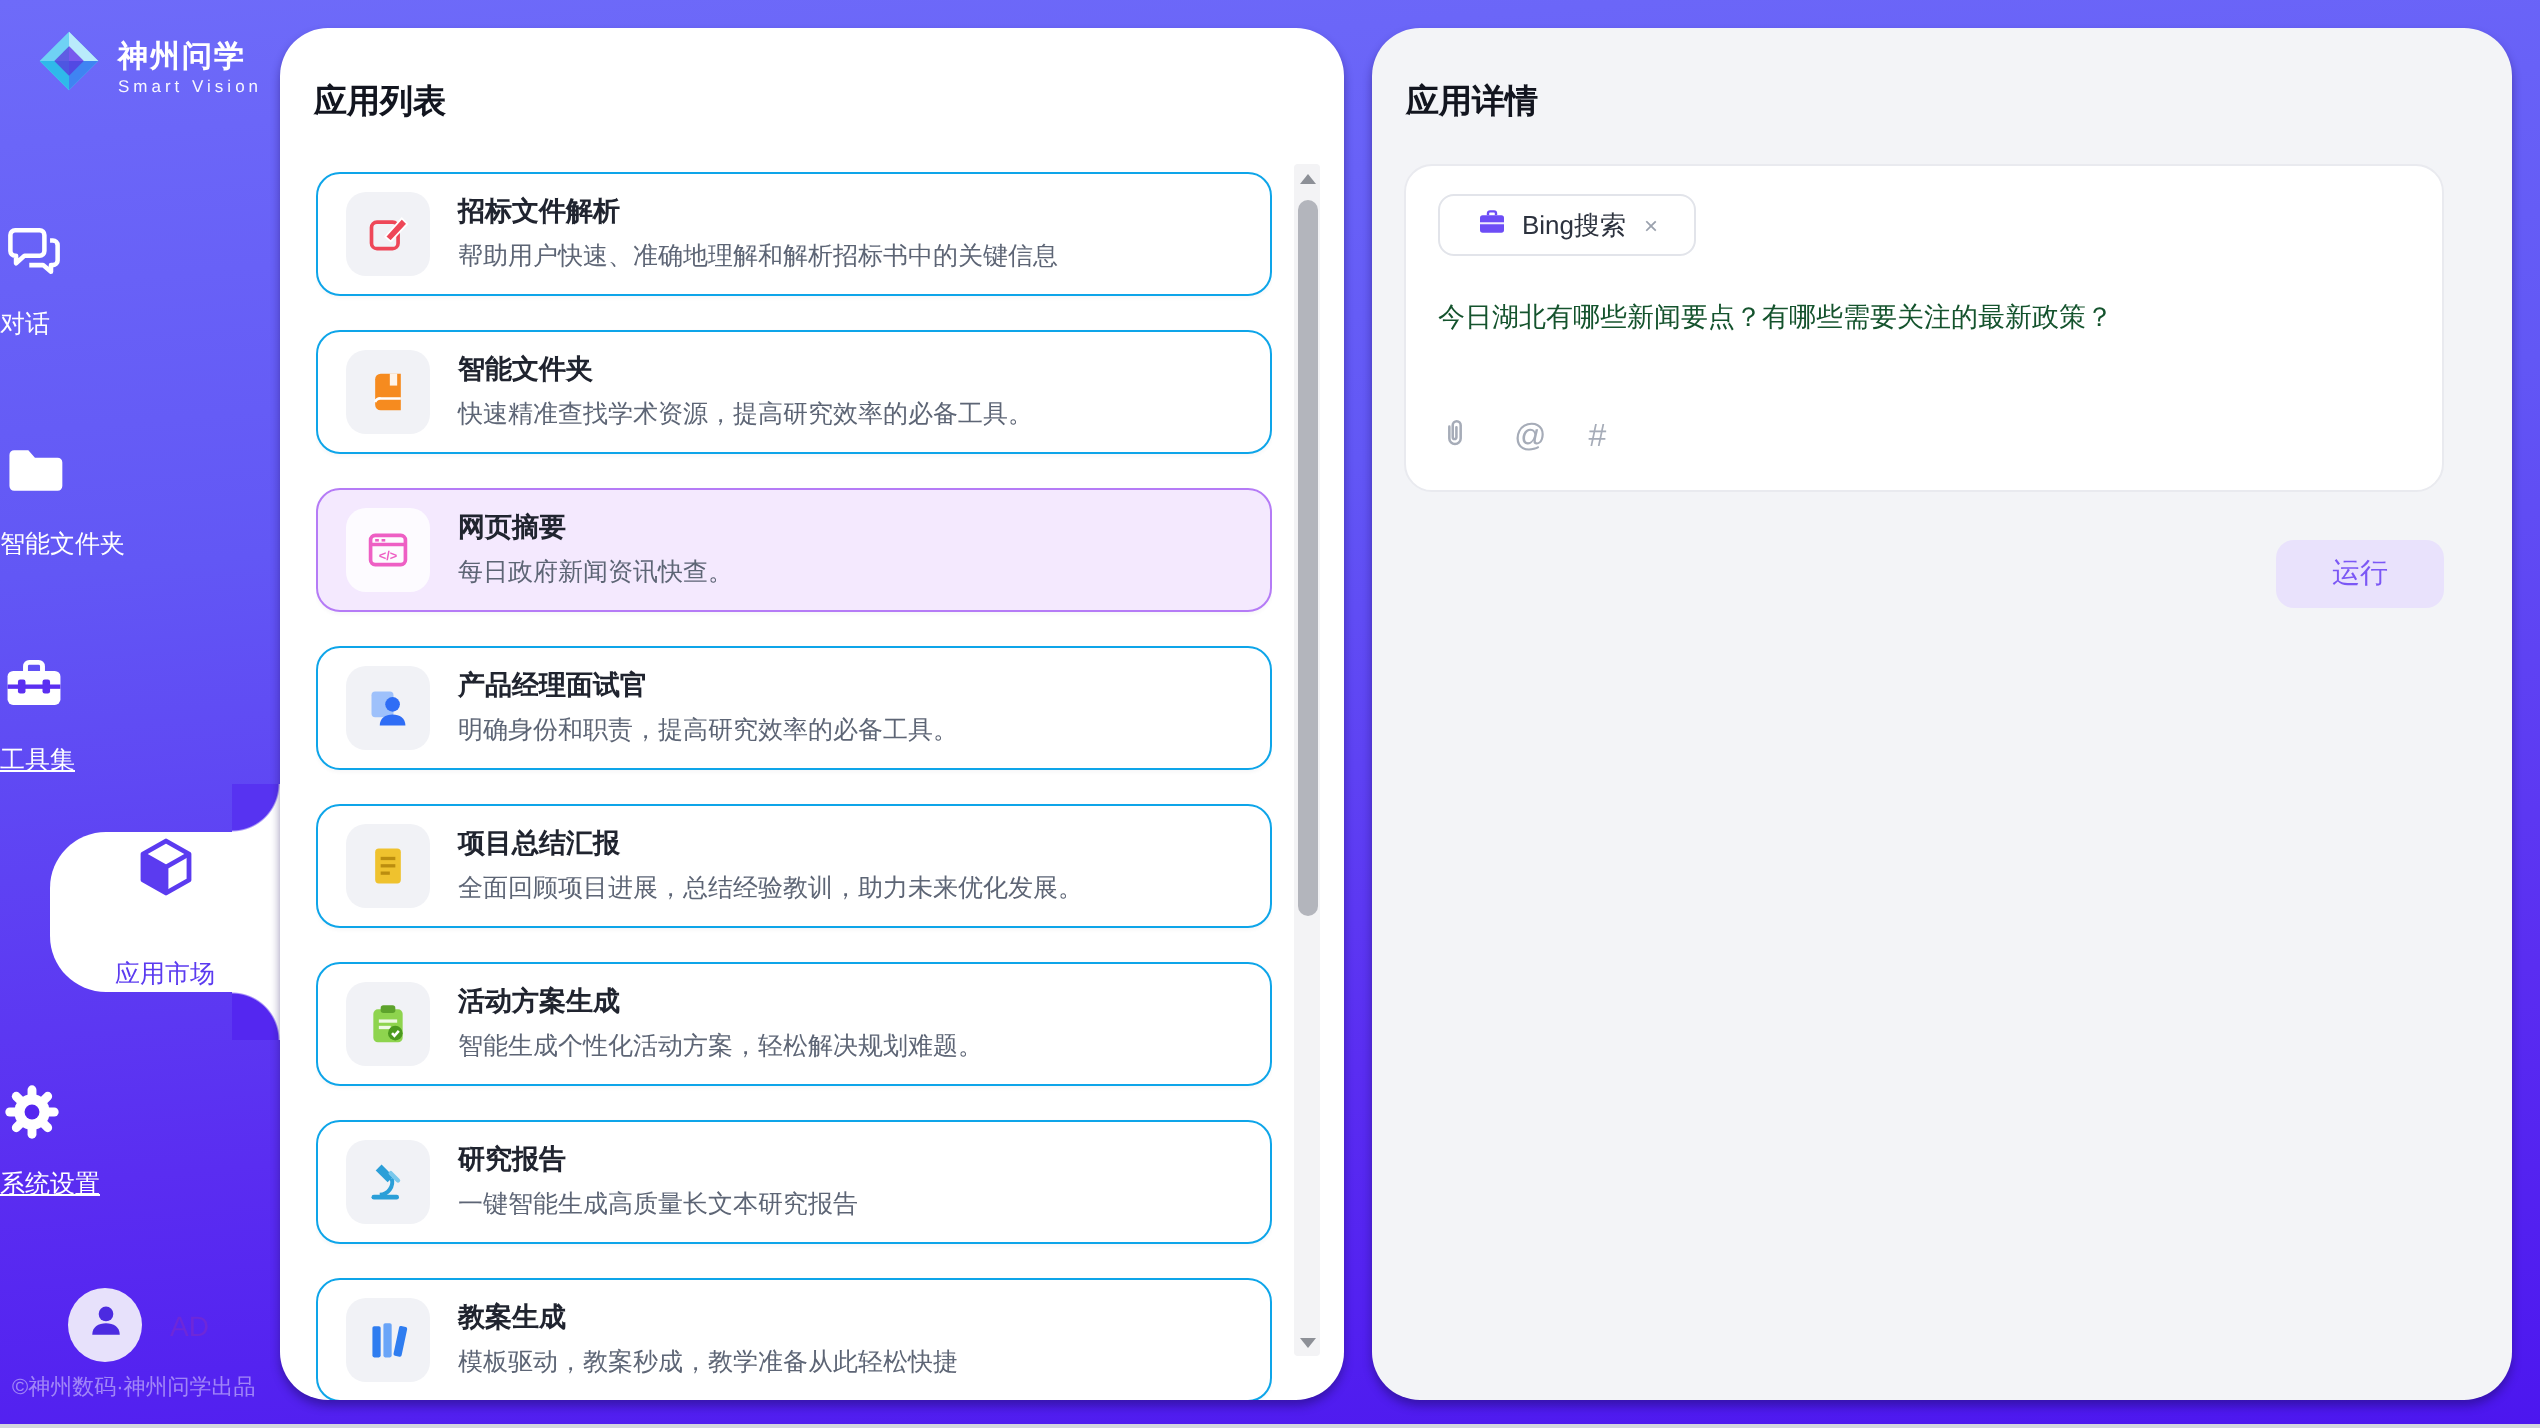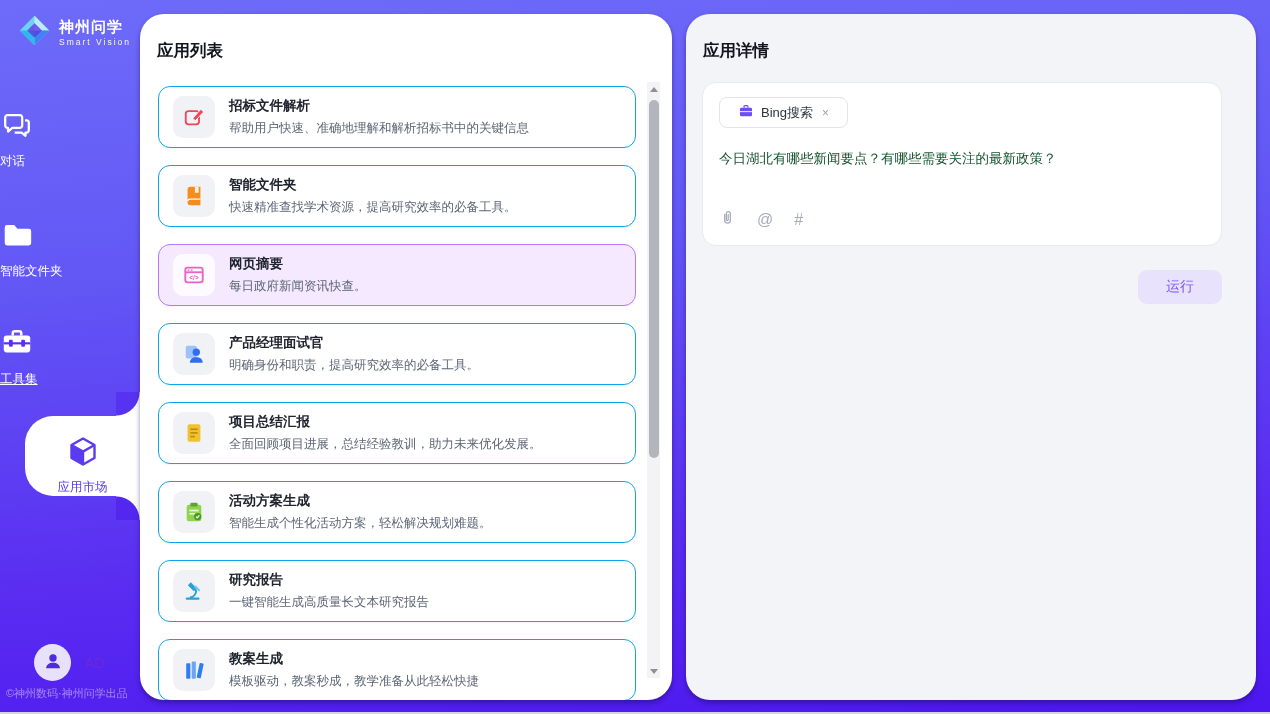--- a/index.html
+++ b/index.html
@@ -21,21 +21,21 @@
   .nav-label.underline { text-decoration:underline; }
   .nav-chat   { top:108px; }
   .nav-folder { top:218px; }
   .nav-tools  { top:326px; }
   .nav-gear   { top:540px; }
 
   
   .nav-active-bump {
     position:absolute; left:25px; top:416px; width:115px; height:80px;
     background:#fff; border-radius:28px 0 0 28px;
-    display:flex; flex-direction:column; align-items:center; justify-content:flex-end; gap:5px;
+    display:flex; flex-direction:column; align-items:center; justify-content:space-between; gap:5px;
     cursor:pointer;
   }
   .nav-active-bump .nav-label { color:#5b3bf0; }
   .fillet-top    { position:absolute; left:116px; top:392px;  width:24px; height:24px;
     background:radial-gradient(circle 24px at 0 0,    #5733f1 0 23px, #fff 24px); }
   .fillet-bottom { position:absolute; left:116px; top:496px; width:24px; height:24px;
     background:radial-gradient(circle 24px at 0 100%, #5427f0 0 23px, #fff 24px); }
 
   .user-row { position:absolute; left:34px; top:644px; display:flex; align-items:center; gap:14px; cursor:pointer; }
   .avatar { width:37px; height:37px; border-radius:50%; background:#e7e1fb; display:flex; align-items:center; justify-content:center; }
@@ -144,20 +144,35 @@
     <span>
       <svg width="36" height="36" viewBox="0 0 36 36">
         <path d="M18 4.5 l11.5 6.5 v13 L18 30.5 6.5 24 V11 z" fill="none" stroke="#5b3bf0" stroke-width="2.4" stroke-linejoin="round"></path>
         <path d="M6.5 11 L18 17.5 29.5 11 M18 17.5 V30.5" stroke="#5b3bf0" stroke-width="2.4" fill="none"></path>
         <path d="M6.5 11 L18 17.5 V30.5 L6.5 24 z" fill="#5b3bf0"></path>
       </svg>
     </span>
     <span class="nav-label">应用市场</span>
   </div>
 
+  <div class="nav-item nav-gear">
+    <span>
+      <svg width="32" height="32" viewBox="0 0 36 36">
+        <g fill="#fff">
+          <rect x="15.5" y="3" width="5" height="30" rx="2.5"></rect>
+          <rect x="15.5" y="3" width="5" height="30" rx="2.5" transform="rotate(45 18 18)"></rect>
+          <rect x="15.5" y="3" width="5" height="30" rx="2.5" transform="rotate(90 18 18)"></rect>
+          <rect x="15.5" y="3" width="5" height="30" rx="2.5" transform="rotate(135 18 18)"></rect>
+          <circle cx="18" cy="18" r="10"></circle>
+        </g>
+        <circle cx="18" cy="18" r="4.2" fill="#5526f0"></circle>
+      </svg>
+    </span>
+    <span class="nav-label underline">系统设置</span>
+  </div>
 
   <div class="user-row">
     <span class="avatar">
       <span>
         <svg width="22" height="22" viewBox="0 0 24 24">
           <circle cx="12" cy="8.7" r="4" fill="#4c2be0"></circle>
           <path d="M4.5 20 c0-4.2 3.4-6.2 7.5-6.2 s7.5 2 7.5 6.2 z" fill="#4c2be0"></path>
         </svg>
       </span>
     </span>

